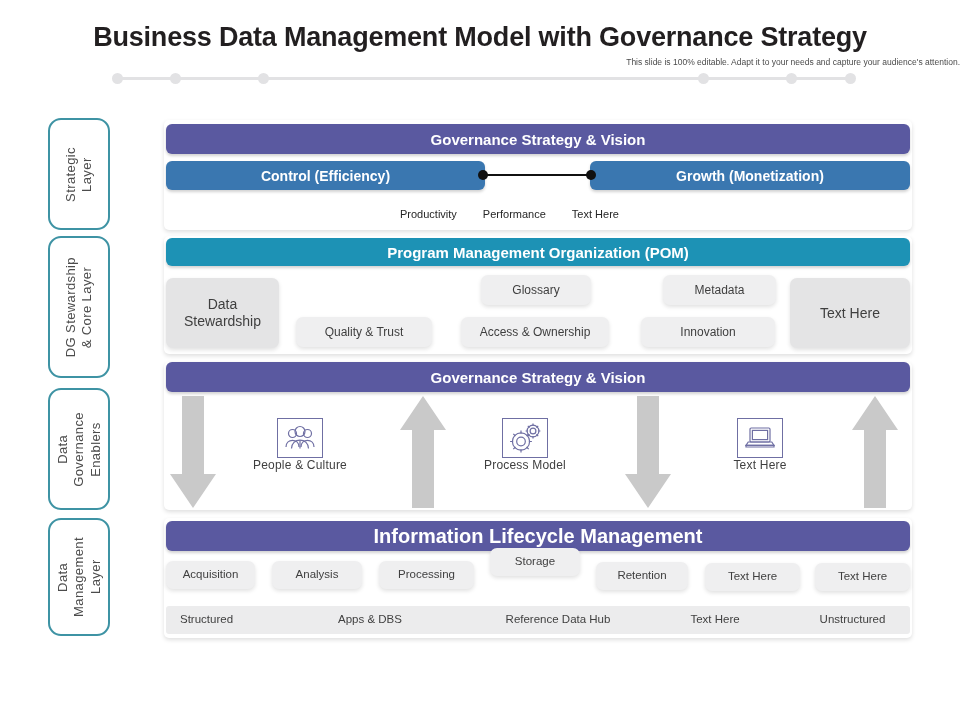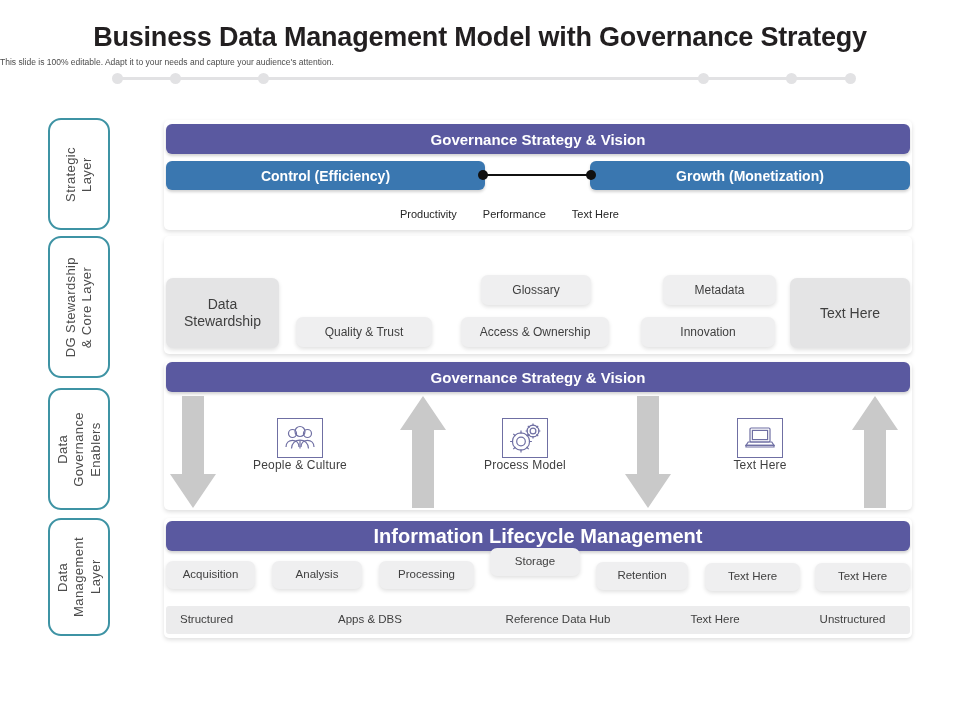--- a/index.html
+++ b/index.html
@@ -15,21 +15,21 @@
   
   .title{
     position:absolute;top:22px;left:0;width:960px;
     text-align:center;
     font-size:27px;font-weight:bold;color:#221f20;
     letter-spacing:-.2px;
     font-family:"Liberation Sans", sans-serif;
   }
   .subtitle{
     position:absolute;top:57px;left:0;width:960px;
-    text-align:left;font-size:8.5px;color:#4b4b4b;
+    text-align:right;font-size:8.5px;color:#4b4b4b;
   }
   .dotline{position:absolute;top:70px;left:112px;width:744px;height:16px;}
   .dotline .bar{
     position:absolute;top:7px;left:8px;width:728px;height:3px;background:#e2e2e4;border-radius:2px;
   }
   .dotline .dot{
     position:absolute;top:3px;width:11px;height:11px;border-radius:50%;
     background:#e2e2e4;
   }
 
@@ -161,20 +161,21 @@
   <div class="conn-dot" style="left:586px;top:170px"></div>
 
   <div class="mini-labels" style="left:400px;top:208px">
     <span>Productivity</span>
     <span>Performance</span>
     <span>Text Here</span>
   </div>
 
   <div class="tray" style="left:164px;top:236px;width:748px;height:118px"></div>
 
+  <div class="bar-band band-teal" style="left:166px;top:238px;width:744px;height:28px;font-size:15px">Program Management Organization (POM)</div>
 
   <div class="card dark" style="left:166px;top:278px;width:113px;height:70px;font-size:14px">Data
 Stewardship</div>
 
   <div class="card" style="left:481px;top:275px;width:110px;height:30px">Glossary</div>
   <div class="card" style="left:663px;top:275px;width:113px;height:30px">Metadata</div>
 
   <div class="card" style="left:296px;top:317px;width:136px;height:30px">Quality &amp; Trust</div>
   <div class="card" style="left:461px;top:317px;width:148px;height:30px">Access &amp; Ownership</div>
   <div class="card" style="left:641px;top:317px;width:134px;height:30px">Innovation</div>

